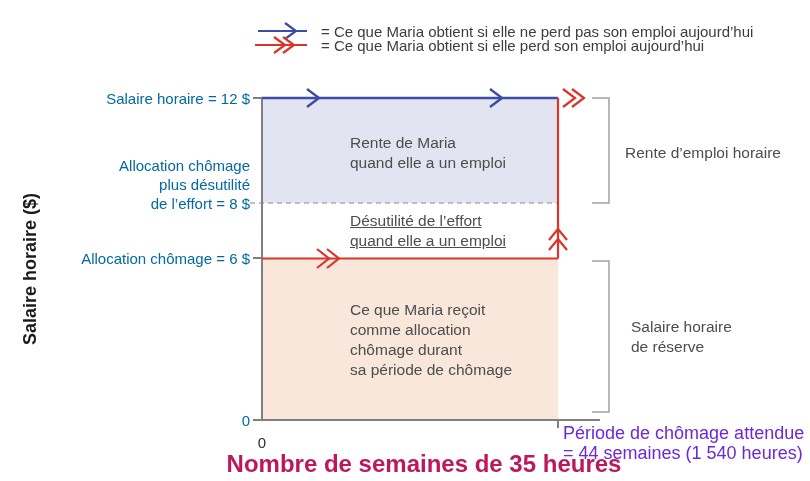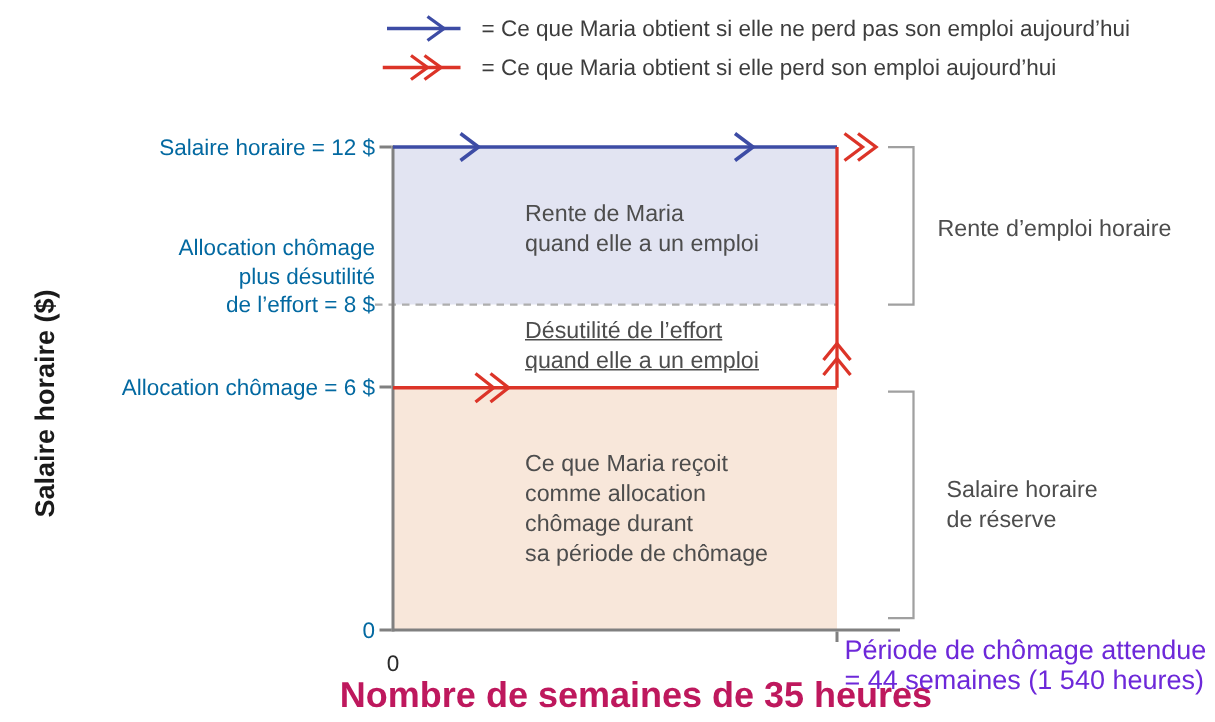--- a/index.html
+++ b/index.html
@@ -66,21 +66,21 @@
     transform:translateX(-50%);
     font-size:15px;
     color:#2b2b2b;
   }
 </style>
 </head>
 <body>
 
 <div class="fig">
 
-  <div class="legend-item" style="left:255px;top:8px;">
+  <div class="legend-item" style="left:255px;top:20px;">
     <svg width="58" height="22" viewBox="0 0 58 22">
       <line x1="3" y1="11" x2="52" y2="11" stroke="#3d4ca5" stroke-width="2.2"></line>
       <path d="M30,3 L41,11 L30,19" fill="none" stroke="#3d4ca5" stroke-width="2.2"></path>
     </svg>
     <span class="legend-label">= Ce que Maria obtient si elle ne perd pas son emploi aujourd’hui</span>
   </div>
   <div class="legend-item" style="left:255px;top:34px;align-items:center;">
     <svg width="58" height="22" viewBox="0 0 58 22">
       <line x1="0" y1="11" x2="52" y2="11" stroke="#dc3428" stroke-width="2.2"></line>
       <path d="M19,3 L30,11 L19,19" fill="none" stroke="#dc3428" stroke-width="2.2"></path>

